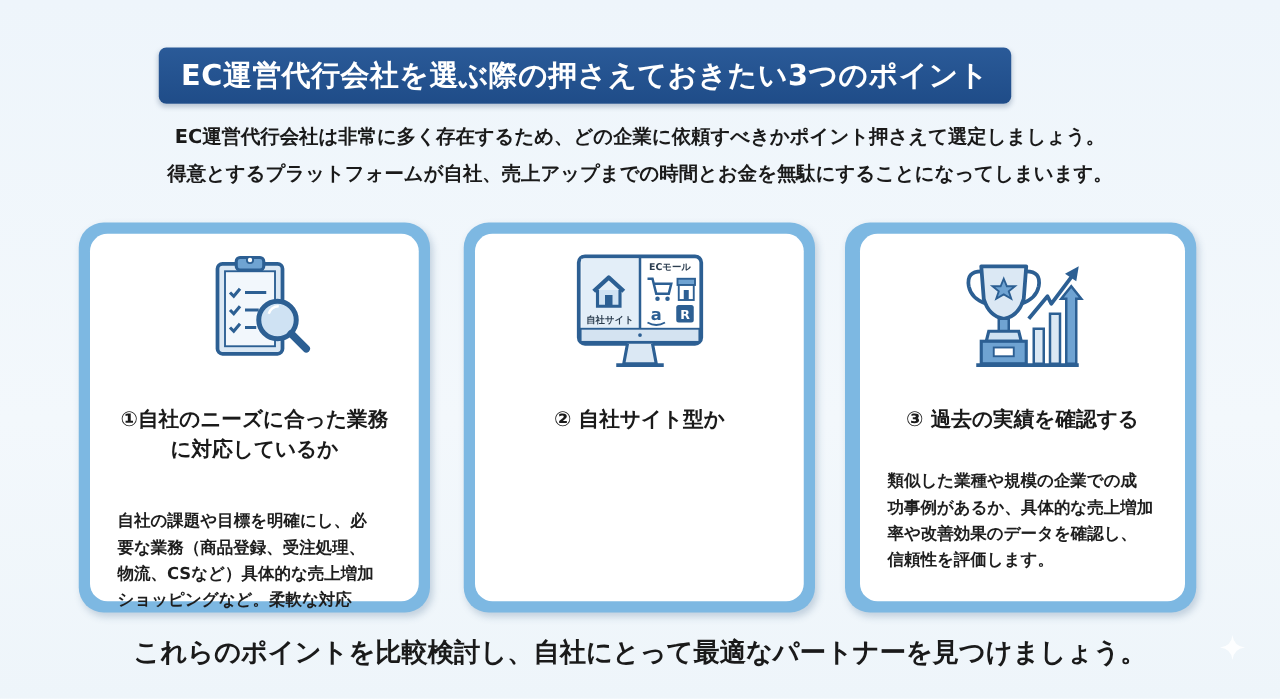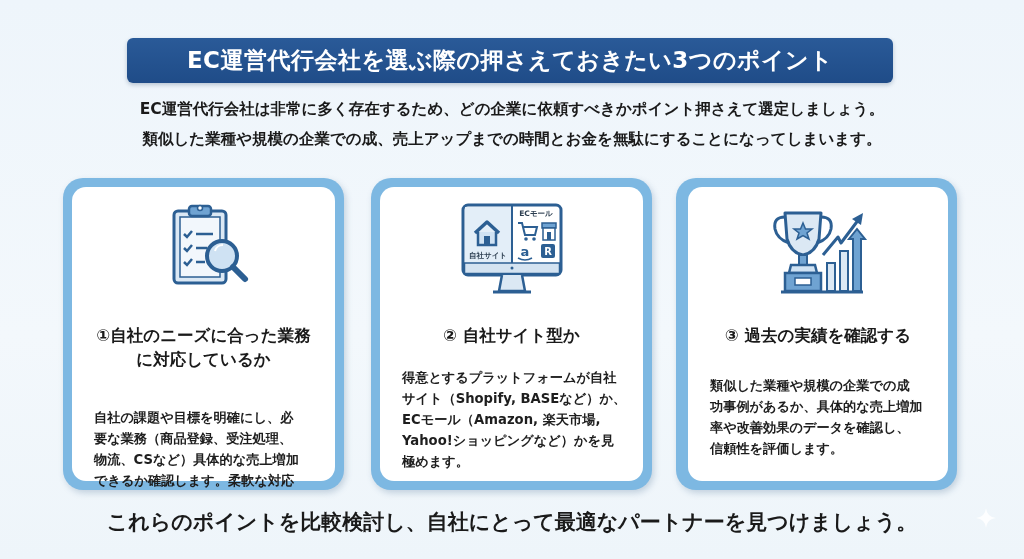--- a/index.html
+++ b/index.html
@@ -4,21 +4,21 @@
 <style>
   * { box-sizing: border-box; margin: 0; padding: 0; }
   html, body { width: 1024px; height: 559px; overflow: hidden; }
   body {
     background: linear-gradient(180deg, #eef5fb 0%, #f3f8fc 60%, #eef5fa 100%);
     font-family: "DejaVu Sans", "Liberation Sans", sans-serif;
     color: #1a1a1a;
     position: relative;
   }
   .title-banner {
-    position: absolute; left: 127px; top: 38px; width: 766px; height: 45px;
+    position: absolute; left: 127px; top: 38px; width: 682px; height: 45px;
     background: linear-gradient(180deg, #2a5a98 0%, #1f4c88 100%);
     border-radius: 6px;
     box-shadow: 0 2px 4px rgba(20,50,90,0.25);
     display: flex; align-items: center; justify-content: center;
   }
   .title-banner span {
     color: #ffffff; font-size: 23px; font-weight: bold; letter-spacing: 0.5px;
   }
   .intro {
     position: absolute; left: 60px; top: 94px; width: 904px;
@@ -61,21 +61,21 @@
 </style>
 </head>
 <body>
 
 <div class="title-banner">
   <span>EC運営代行会社を選ぶ際の押さえておきたい3つのポイント</span>
 </div>
 
 <div class="intro">
   <div>EC運営代行会社は非常に多く存在するため、どの企業に依頼すべきかポイント押さえて選定しましょう。</div>
-  <div>類似した業種や規模の企業での成、売上アップまでの時間とお金を無駄にすることになってしまいます。</div>
+  <div>得意とするプラットフォームが自社、売上アップまでの時間とお金を無駄にすることになってしまいます。</div>
 </div>
 
 <div class="cards">
 
   <div class="card" style="left:63px;">
     <div class="inner">
       <svg class="card-icon" viewBox="0 0 110 100">
         <rect x="25" y="10" width="52" height="72" rx="4" fill="#dbe8f4" stroke="#2c5f93" stroke-width="3"></rect>
         <rect x="31" y="16" width="40" height="60" fill="#f2f7fc" stroke="#2c5f93" stroke-width="1.5"></rect>
         <rect x="40" y="5" width="22" height="10" rx="3" fill="#6fa3d2" stroke="#2c5f93" stroke-width="2.5"></rect>
@@ -91,21 +91,21 @@
         <line x1="84" y1="66" x2="96" y2="78" stroke="#2c5f93" stroke-width="6" stroke-linecap="round"></line>
       </svg>
       <div class="card-title">
         <div>①自社のニーズに合った業務</div>
         <div>に対応しているか</div>
       </div>
       <div class="card-body" style="top:180px;margin-top:40px;">
         <div>自社の課題や目標を明確にし、必</div>
         <div>要な業務（商品登録、受注処理、</div>
         <div>物流、CSなど）具体的な売上増加</div>
-        <div>できるか確認します。柔軟な対応</div>
+        <div>ショッピングなど。柔軟な対応</div>
       </div>
     </div>
   </div>
 
   <div class="card" style="left:371px;">
     <div class="inner">
       <svg class="card-icon" viewBox="0 0 110 100" style="width:116px;">
         <rect x="6" y="4" width="98" height="70" rx="5" fill="#ffffff" stroke="#2c5f93" stroke-width="3"></rect>
         <rect x="8" y="6" width="47" height="56" fill="#e3eef8"></rect>
         <line x1="55" y1="4" x2="55" y2="62" stroke="#2c5f93" stroke-width="2"></line>
@@ -129,27 +129,20 @@
         <rect x="90" y="31" width="4" height="8" fill="#2c5f93"></rect>
 
         <text x="68" y="55" text-anchor="middle" font-size="13" font-weight="bold" fill="#2c5f93" font-family="DejaVu Sans, sans-serif">a</text>
         <path d="M61 57 Q68 61 75 57" fill="none" stroke="#2c5f93" stroke-width="1.5"></path>
 
         <rect x="84" y="43" width="14" height="14" rx="2" fill="#2c5f93"></rect>
         <text x="91" y="54" text-anchor="middle" font-size="10" font-weight="bold" fill="#ffffff" font-family="DejaVu Sans, sans-serif">R</text>
       </svg>
       <div class="card-title">
         <div>② 自社サイト型か</div>
-      </div>
-      <div class="card-body" style="top:180px;">
-        <div>得意とするプラットフォームが自社</div>
-        <div>サイト（Shopify, BASEなど）か、</div>
-        <div>ECモール（Amazon, 楽天市場,</div>
-        <div>Yahoo!ショッピングなど）かを見</div>
-        <div>極めます。</div>
       </div>
     </div>
   </div>
 
   <div class="card" style="left:676px;padding-left:12px;">
     <div class="inner">
       <svg class="card-icon" viewBox="0 0 110 100">
 
         <path d="M22 12 L58 12 L56 38 Q52 52 40 54 Q28 52 24 38 Z" fill="#dbe8f4" stroke="#2c5f93" stroke-width="3" stroke-linejoin="round"></path>
         <path d="M22 16 Q10 16 12 28 Q14 38 26 42" fill="none" stroke="#2c5f93" stroke-width="3"></path>

